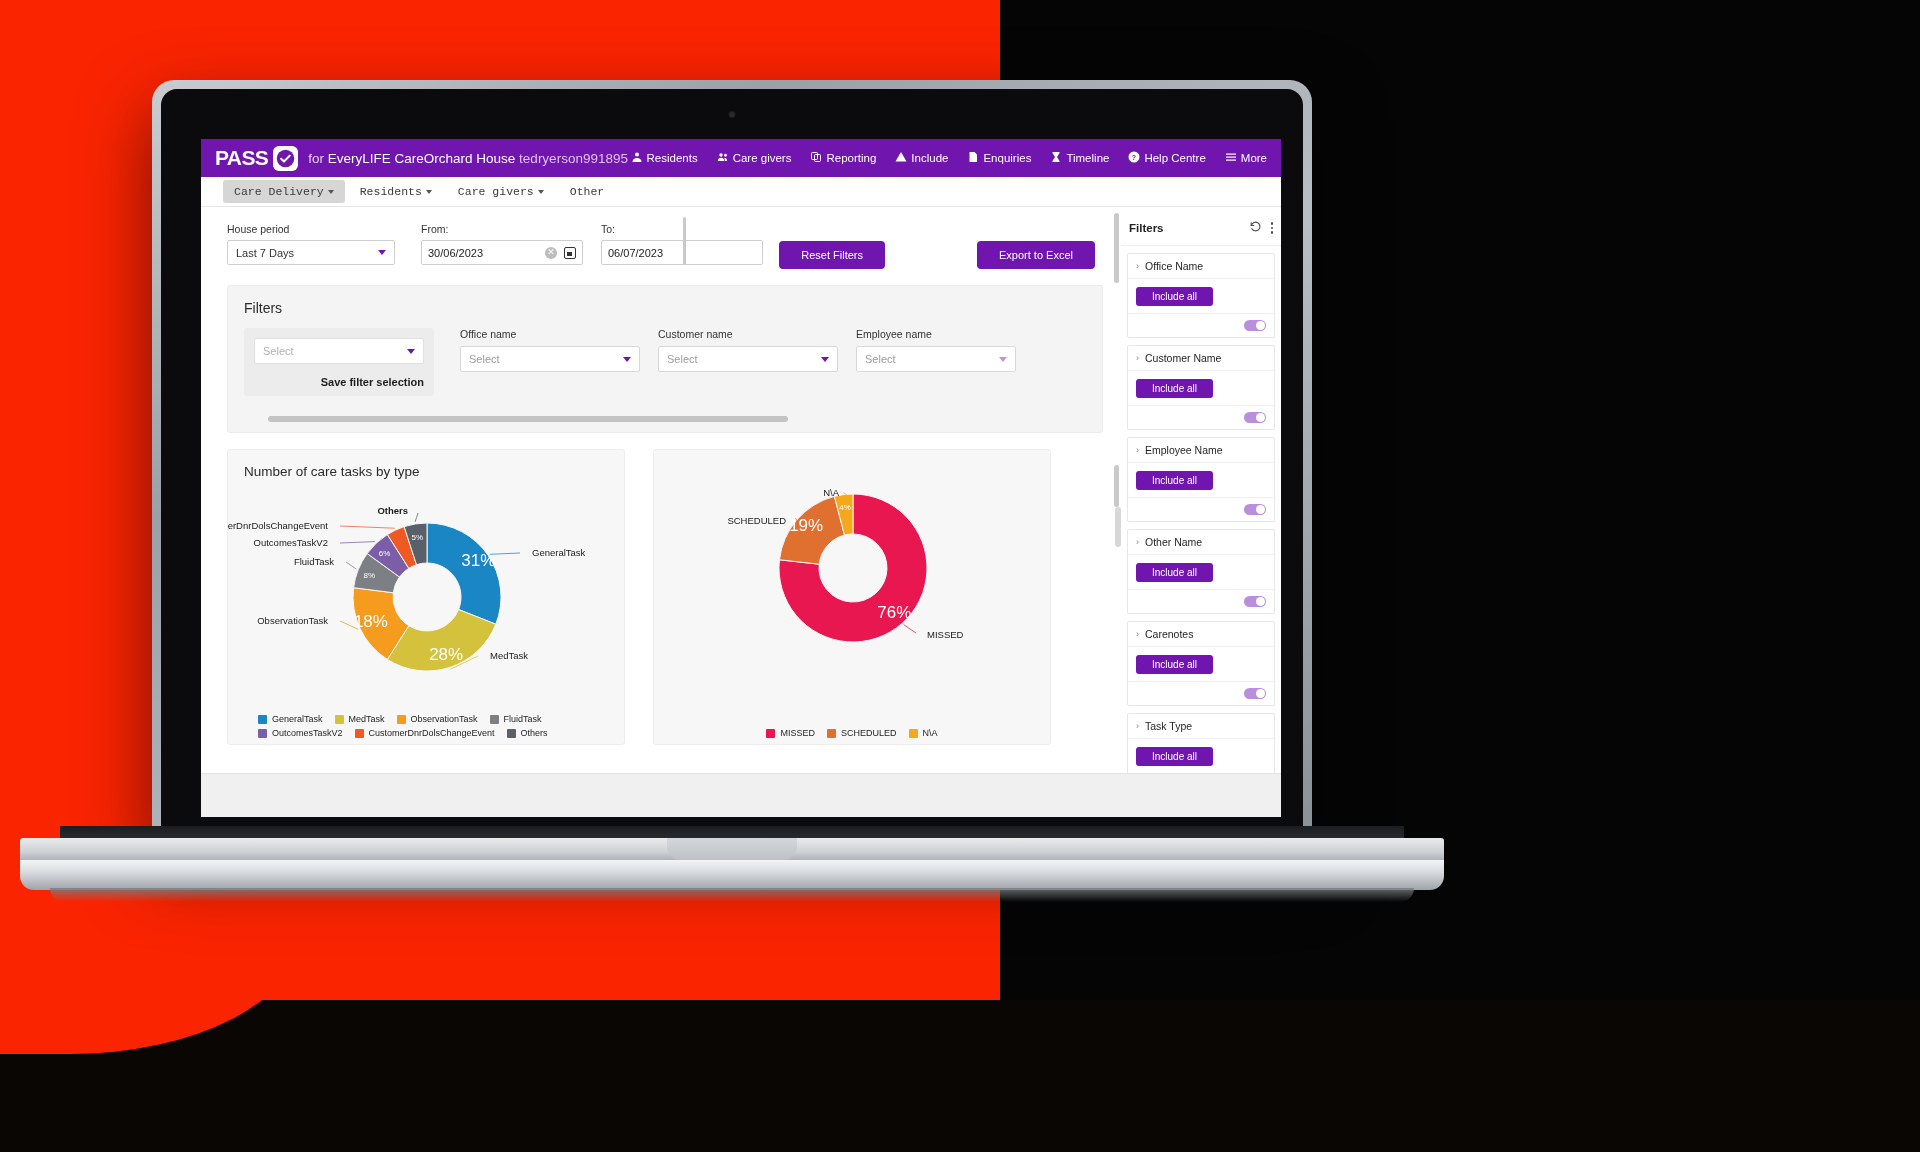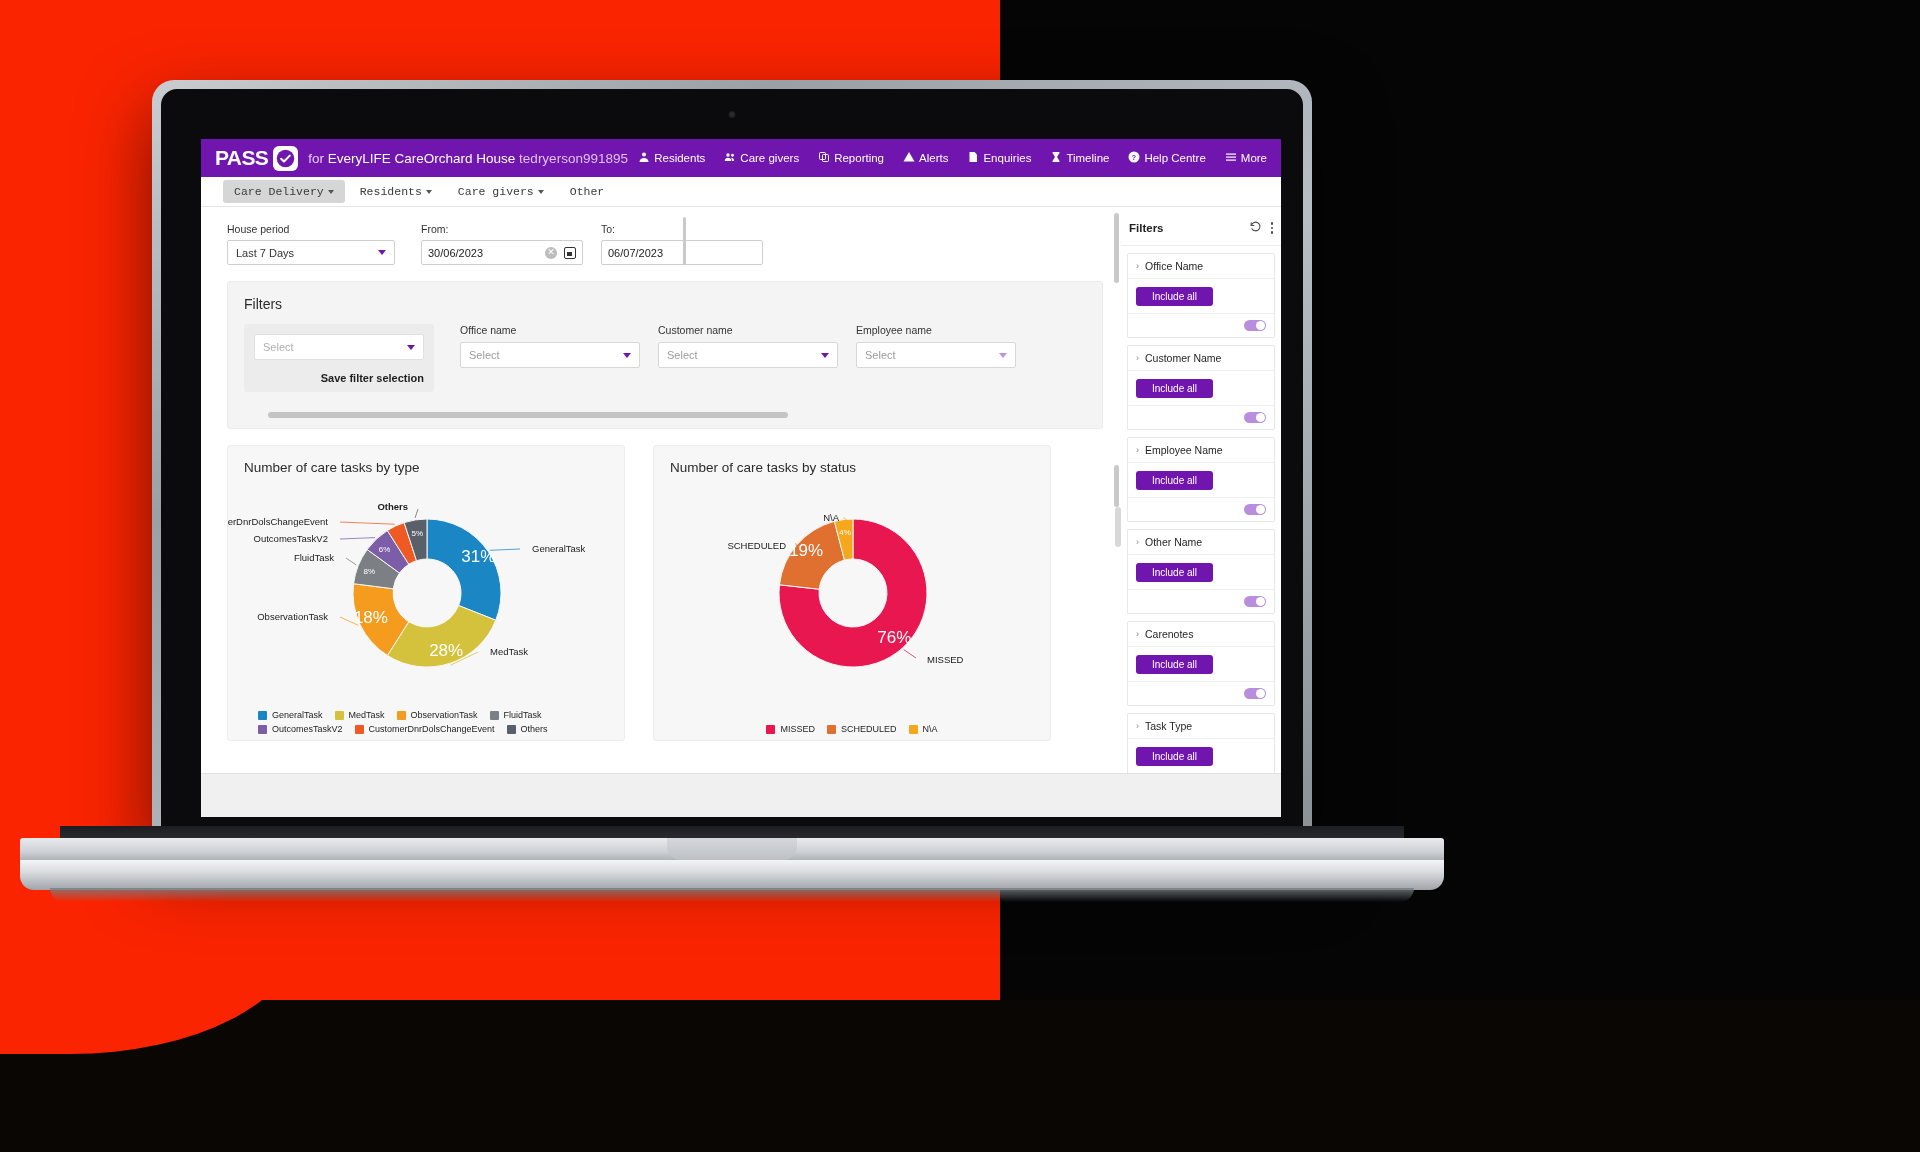--- a/index.html
+++ b/index.html
@@ -355,21 +355,21 @@
                   </svg>
               </span>
               <span>Reporting</span>
             </div>
             <div class="nav-item">
               <span>
                 <svg viewBox="0 0 24 24">
                     <path d="M12 2 23 21H1z"></path>
                   </svg>
               </span>
-              <span>Alerts</span>
+              <span>Include</span>
             </div>
             <div class="nav-item">
               <span>
                 <svg viewBox="0 0 24 24">
                     <path d="M5 2h10l5 5v15H5z"></path>
                   </svg>
               </span>
               <span>Enquiries</span>
             </div>
             <div class="nav-item">
@@ -443,20 +443,24 @@
 
               <div class="fld to">
                 <div class="fld-label">To:</div>
                 <div class="date-box">
                   <span>06/07/2023</span>
                 </div>
               </div>
 
               <div class="vsplit"></div>
 
+              <div class="btns">
+                <button class="btn-purple">Reset Filters</button>
+                <button class="btn-purple">Export to Excel</button>
+              </div>
             </div>
 
             <div class="filters-card">
               <div class="filters-title">Filters</div>
               <div class="filters-row">
                 <div class="saved-box">
                   <div class="saved-sel">
                     <span>Select</span>
                     <span class="arrow" style="margin-left:auto;width:0;height:0;border-left:4px solid transparent;border-right:4px solid transparent;border-top:5px solid #7015ad;"></span>
                   </div>
@@ -551,21 +555,20 @@
                       <span>CustomerDnrDolsChangeEvent</span>
                     </div>
                     <div class="lg">
                       <span class="sw" style="background: rgb(90, 96, 105);"></span>
                       <span>Others</span>
                     </div>
                   </div>
               </div>
 
               <div class="chart-card">
-                <div class="chart-title">Number of care tasks by status</div>
                 <div class="donut-wrap">
                   <svg id="svg-chart-1" viewBox="0 0 398 214" width="398" height="214">
                       <path d="M199 44 A74 74 0 1 1 125.45595362986718 109.79797320732526 L165.20949220831736 114.23150120336565 A34 34 0 1 0 199 84 Z" fill="#e8174f" stroke="#f7f7f8" stroke-width="1"></path>
                       <text x="240.3396780320101" y="168.20639587989677" fill="#fff" font-size="17" font-family="Liberation Sans, sans-serif" text-anchor="middle">76%</text>
                       <path d="M249.67444403923818 174.64009817535734 Q255.8372220196191 178.82004908767868 262 183" fill="none" stroke="#e8174f" stroke-width="0.8" opacity="0.95"></path>
                       <text x="273" y="188" fill="#1b1b1b" font-size="9.5" font-family="Liberation Sans, sans-serif" text-anchor="start" font-weight="normal">MISSED</text>
                       <path d="M125.45595362986718 109.79797320732526 A74 74 0 0 1 180.41504894860006 46.371796096669655 L190.46096843584328 85.08974415252389 A34 34 0 0 0 165.20949220831736 114.23150120336565 Z" fill="#e0702f" stroke="#f7f7f8" stroke-width="1"></path>
                       <text x="152.14352639003596" y="81.39863449539234" fill="#fff" font-size="17" font-family="Liberation Sans, sans-serif" text-anchor="middle">19%</text>
                       <path d="M141.56303234907634 68.23058422015836 Q142.78151617453818 70.61529211007918 144 73" fill="none" stroke="#e0702f" stroke-width="0.8" opacity="0.95"></path>
                       <text x="132" y="74" fill="#1b1b1b" font-size="9.5" font-family="Liberation Sans, sans-serif" text-anchor="end" font-weight="normal">SCHEDULED</text>

